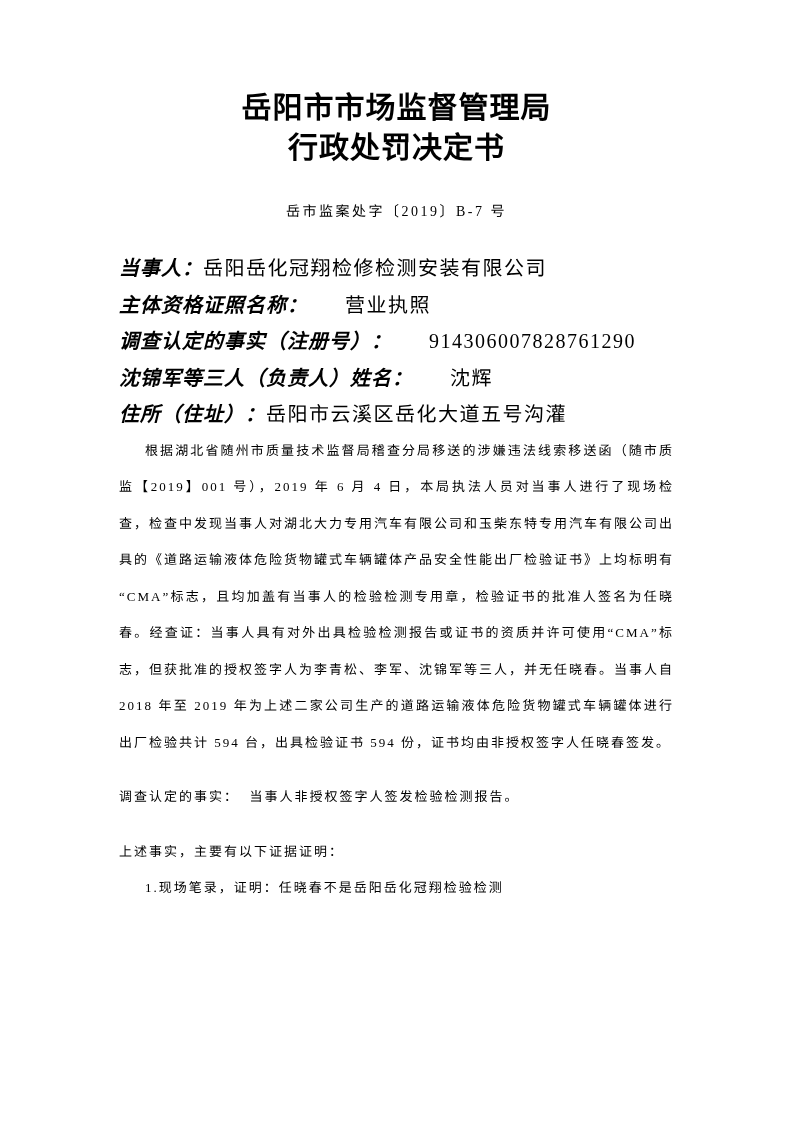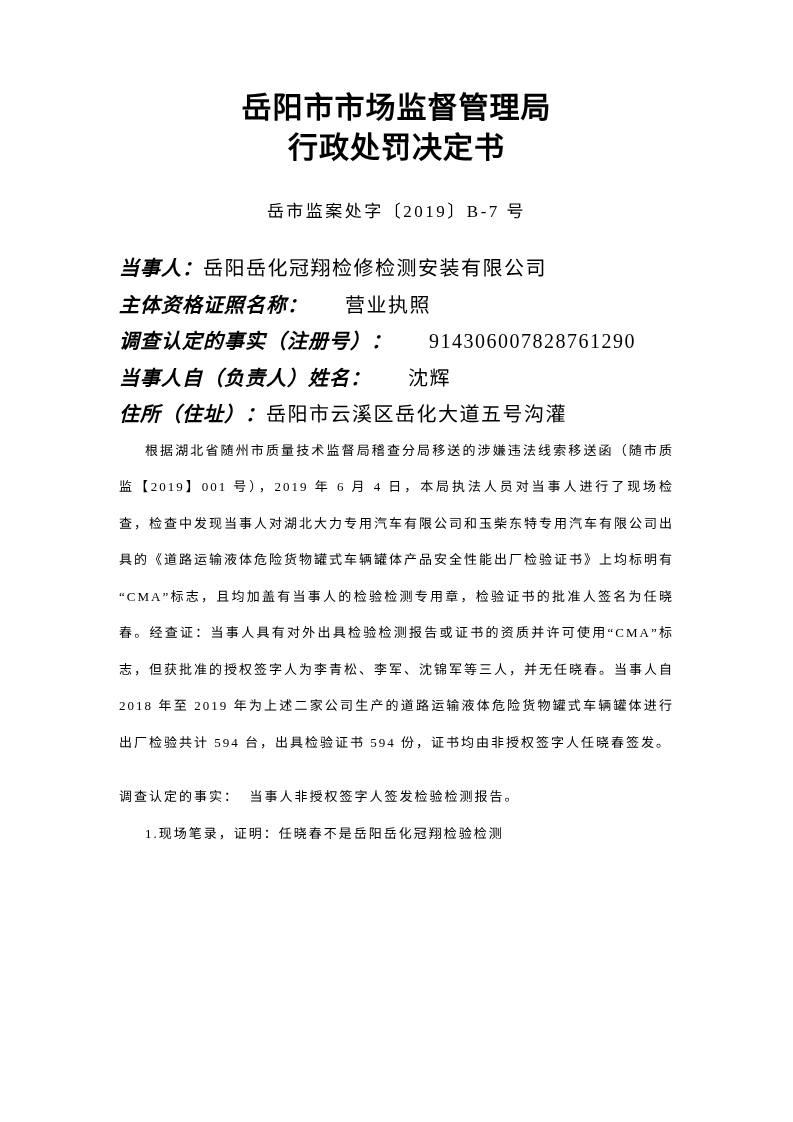--- a/index.html
+++ b/index.html
@@ -22,21 +22,21 @@
   .doc-title {
     text-align: center;
     font-size: 30px;
     font-weight: 700;
     line-height: 40px;
     letter-spacing: 1px;
     margin: 0;
   }
   .doc-number {
     text-align: center;
-    font-size: 17px;
+    font-size: 14px;
     line-height: 24px;
     letter-spacing: 2.5px;
     margin-top: 32px;
   }
   .fields {
     margin-top: 26px;
   }
   .field-row {
     font-size: 20px;
     line-height: 36.5px;
@@ -82,26 +82,27 @@
     <div class="field-row">
       <span class="field-label">当事人：</span><span class="field-value">岳阳岳化冠翔检修检测安装有限公司</span>
     </div>
     <div class="field-row">
       <span class="field-label">主体资格证照名称：</span><span class="field-value val-gap">营业执照</span>
     </div>
     <div class="field-row">
       <span class="field-label">调查认定的事实（注册号）：</span><span class="field-value val-gap">914306007828761290</span>
     </div>
     <div class="field-row">
-      <span class="field-label">当事人自（负责人）姓名：</span><span class="field-value val-gap">沈辉</span>
+      <span class="field-label">沈锦军等三人（负责人）姓名：</span><span class="field-value val-gap">沈辉</span>
     </div>
     <div class="field-row">
       <span class="field-label">住所（住址）：</span><span class="field-value">岳阳市云溪区岳化大道五号沟灌</span>
     </div>
   </div>
 
   <div class="body-text">
     <p class="indent">根据湖北省随州市质量技术监督局稽查分局移送的涉嫌违法线索移送函（随市质监【2019】001 号），2019 年 6 月 4 日，本局执法人员对当事人进行了现场检查，检查中发现当事人对湖北大力专用汽车有限公司和玉柴东特专用汽车有限公司出具的《道路运输液体危险货物罐式车辆罐体产品安全性能出厂检验证书》上均标明有“CMA”标志，且均加盖有当事人的检验检测专用章，检验证书的批准人签名为任晓春。经查证：当事人具有对外出具检验检测报告或证书的资质并许可使用“CMA”标志，但获批准的授权签字人为李青松、李军、沈锦军等三人，并无任晓春。当事人自 2018 年至 2019 年为上述二家公司生产的道路运输液体危险货物罐式车辆罐体进行出厂检验共计 594 台，出具检验证书 594 份，证书均由非授权签字人任晓春签发。</p>
     <p class="space-before">调查认定的事实：  当事人非授权签字人签发检验检测报告。</p>
+    <p class="space-before">上述事实，主要有以下证据证明：</p>
     <p class="indent">1.现场笔录，证明：任晓春不是岳阳岳化冠翔检验检测</p>
   </div>
 
 </div>
 
 </body></html>

